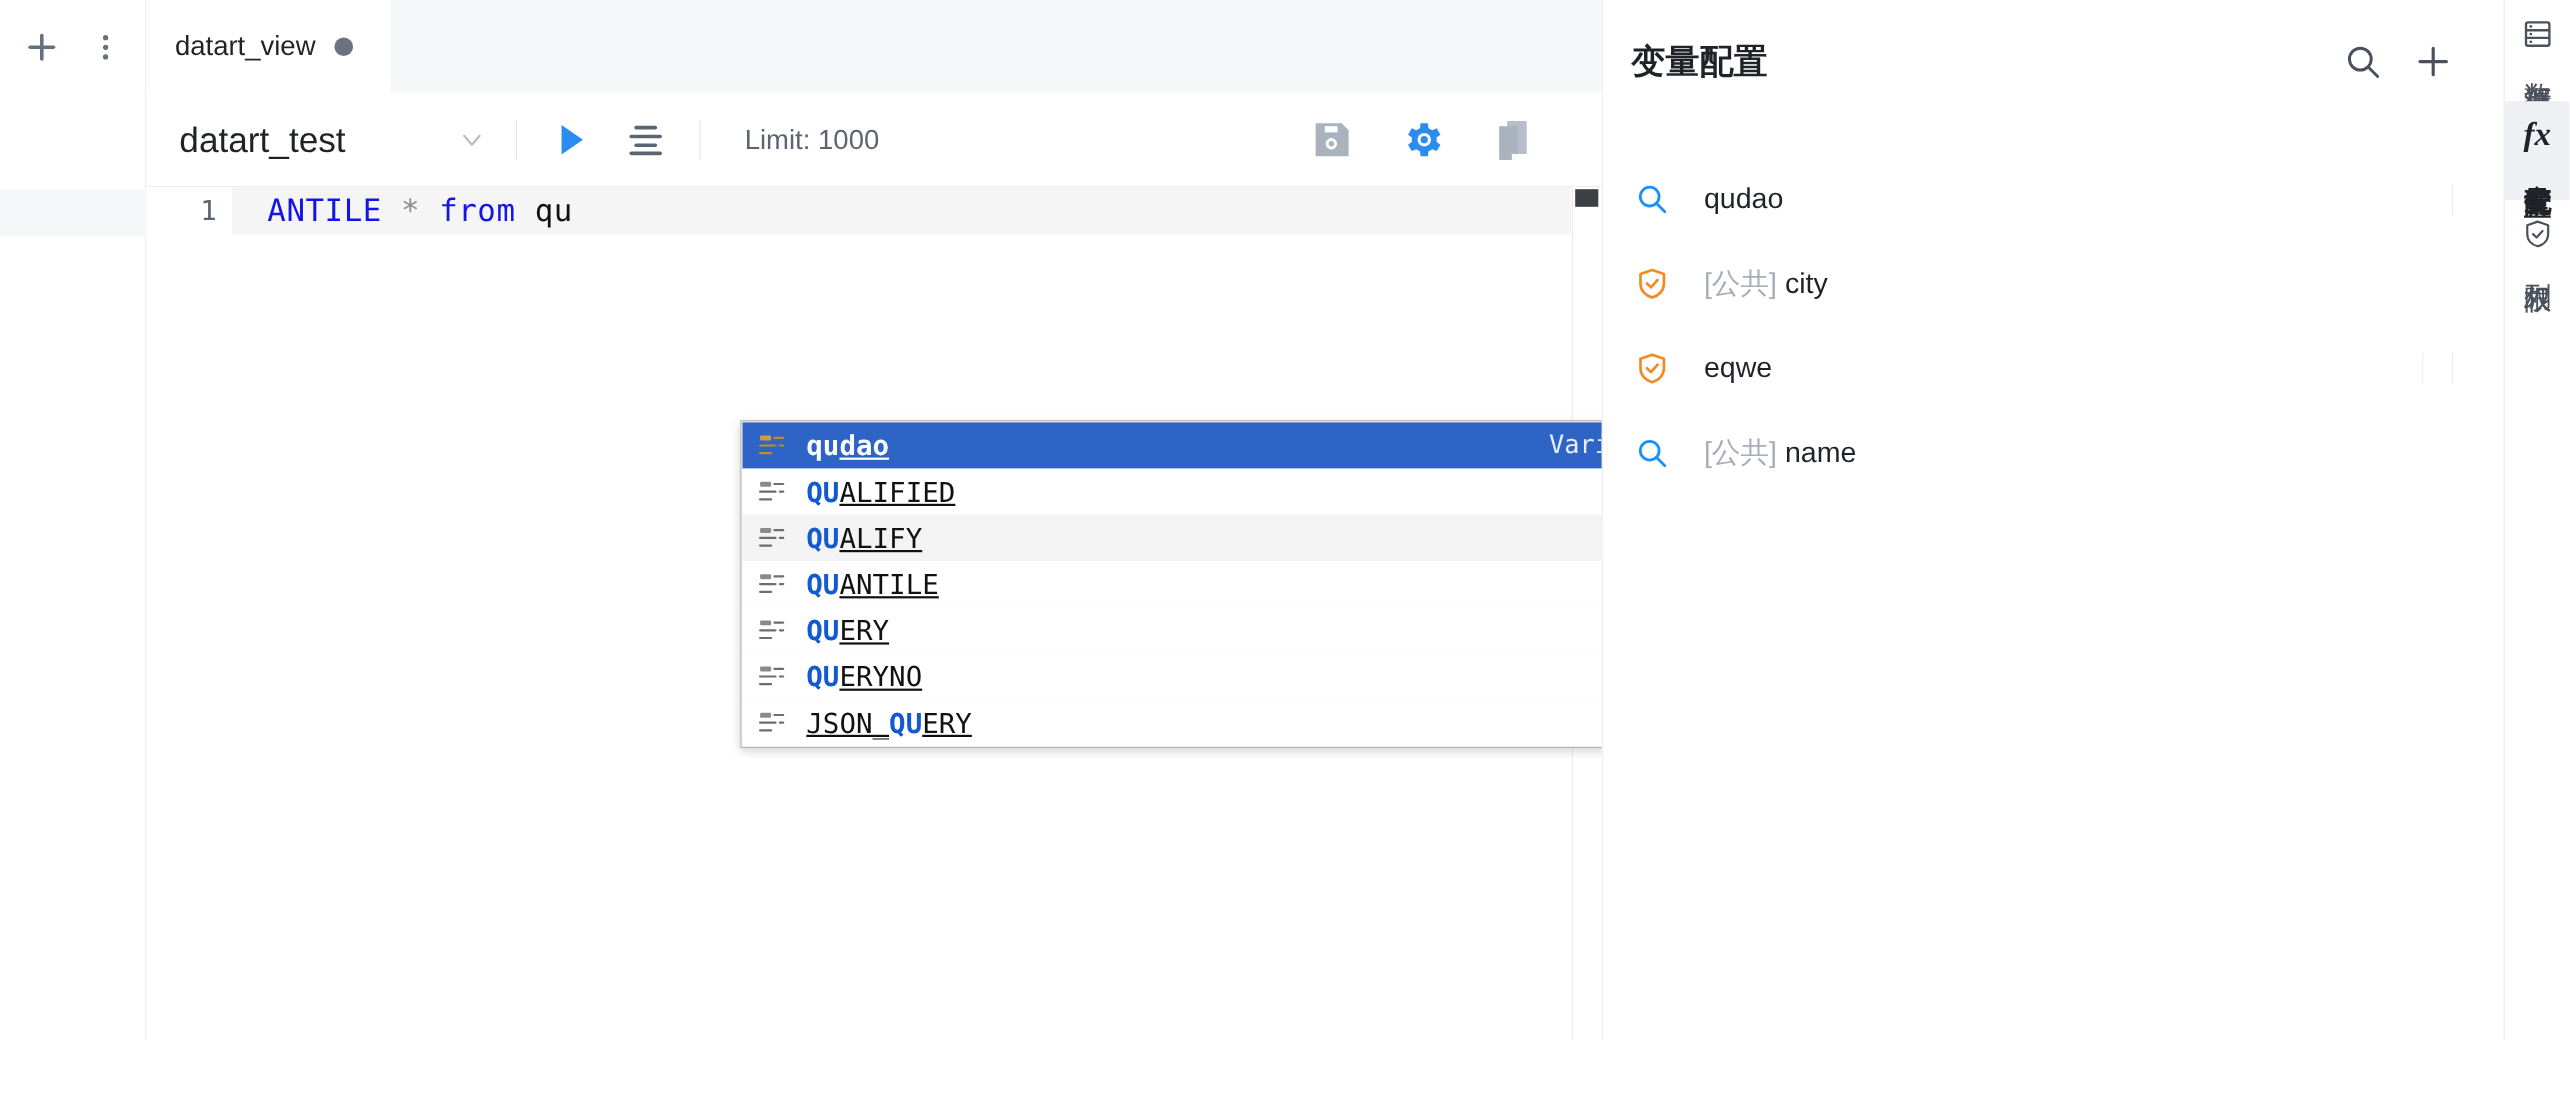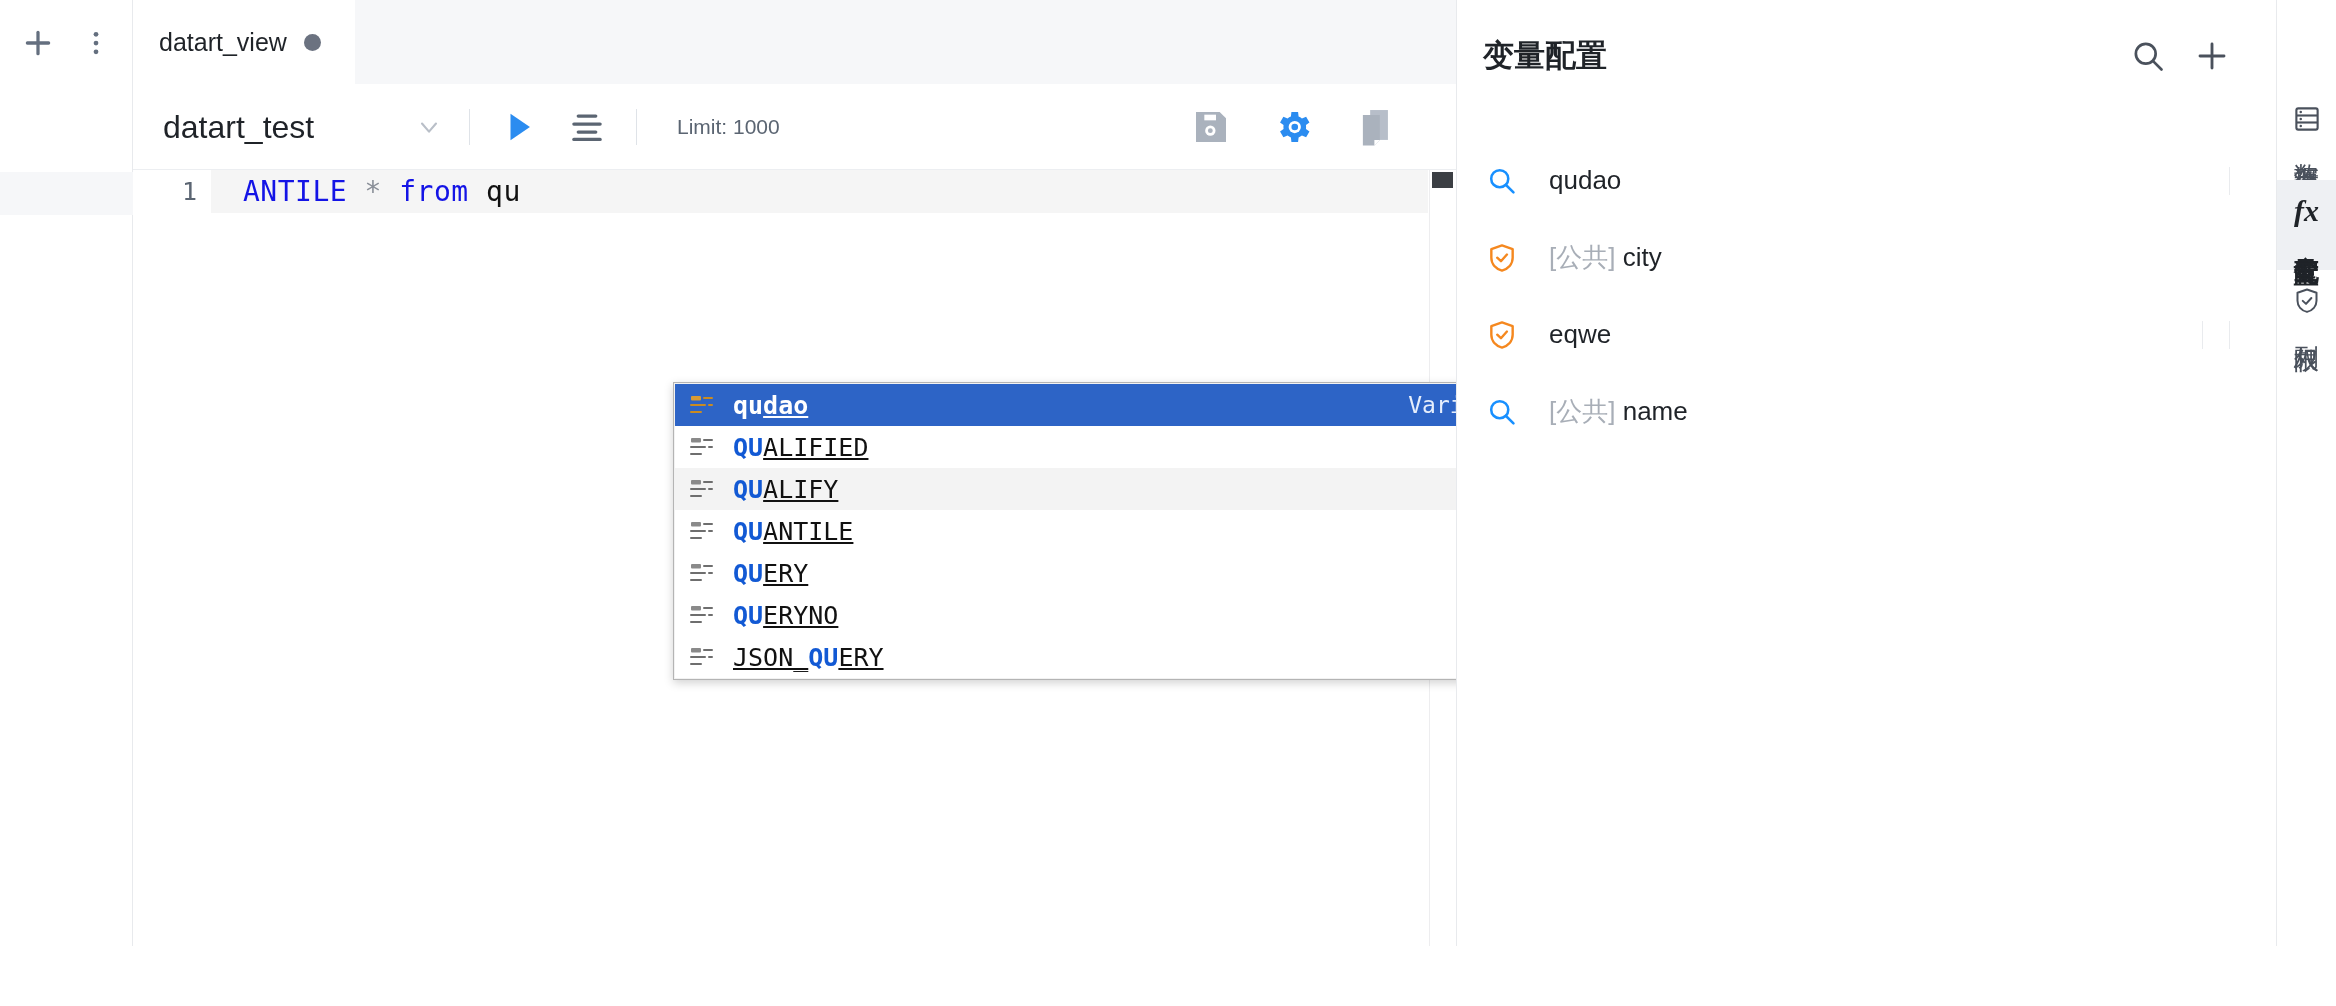--- a/index.html
+++ b/index.html
@@ -139,21 +139,21 @@
   }
   .tb-icon {
     display: inline-flex;
     align-items: center;
     justify-content: center;
     width: 46px;
     height: 46px;
     cursor: pointer;
   }
   .limit-text {
-    font-size: 21px;
+    font-size: 25px;
     color: #5b6572;
     margin-left: 14px;
     white-space: nowrap;
   }
   .toolbar-spacer { flex: 1 1 auto; }
   .tb-right {
     display: flex;
     align-items: center;
     gap: 36px;
     margin-right: 34px;
@@ -344,21 +344,20 @@
     margin-left: 26px;
   }
 
   
   .vtabs {
     width: 60px;
     flex: 0 0 60px;
     background: #ffffff;
     border-left: 1px solid #e8eaed;
     box-sizing: border-box;
-    padding-top: 88px;
     display: flex;
     flex-direction: column;
     align-items: stretch;
   }
   .vtab {
     display: flex;
     flex-direction: column;
     align-items: center;
     padding: 16px 0 26px 0;
     cursor: pointer;

